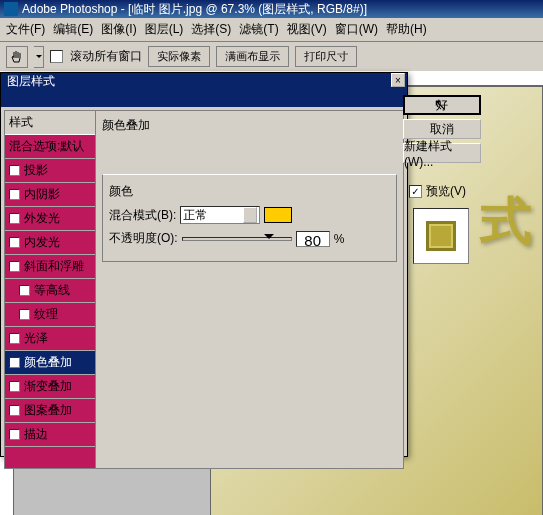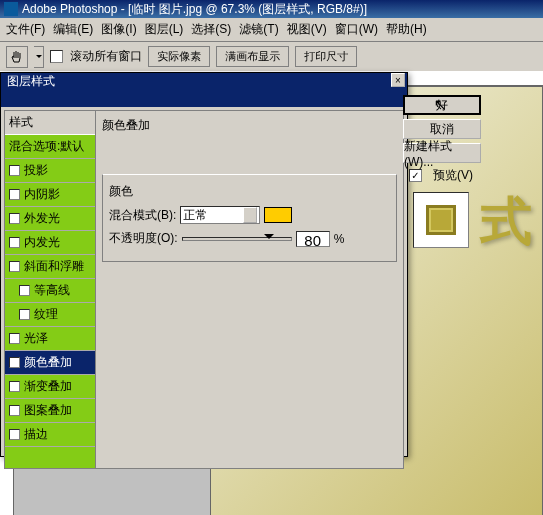--- a/index.html
+++ b/index.html
@@ -19,41 +19,41 @@
 .ruler-h span { position: absolute; top: 0; }
 .ruler-v { position: absolute; top: 14px; left: 0; width: 14px; bottom: 0; background: #fff; border-right: 1px solid #666; }
 .canvas-bg { position: absolute; top: 14px; left: 14px; right: 0; bottom: 0; background: #c0c0c0; }
 .doc { position: absolute; top: 14px; left: 210px; width: 333px; height: 435px; background: linear-gradient(135deg, #f5f5e8, #c8bc6a); border: 1px solid #666; }
 .doc-text { position: absolute; top: 100px; right: 10px; color: #b8a838; font-size: 52px; font-weight: bold; font-family: "SimHei", sans-serif; text-shadow: 2px 2px 4px rgba(0,0,0,0.3); }
 
 .dialog { position: absolute; top: 0; left: 0; width: 408px; height: 385px; background: #d4d0c8; border: 1px solid #000; box-shadow: 2px 2px 6px rgba(0,0,0,0.4); }
 .dialog-title { background: #0a246a; color: #fff; height: 34px; display: flex; justify-content: space-between; padding: 0 2px 0 6px; font-size: 12px; }
 .close-btn { width: 14px; height: 14px; background: #d4d0c8; border: 1px outset #fff; display: flex; align-items: center; justify-content: center; font-size: 10px; color: #000; }
 .dialog-body { display: flex; height: 365px; }
-.styles-panel { width: 92px; border: 1px solid #808080; margin: 3px 0 3px 3px; background: #84cc16; }
+.styles-panel { width: 92px; border: 1px solid #808080; margin: 3px 0 3px 3px; background: #be185d; }
 .styles-header { background: #d4d0c8; padding: 3px 4px; border-bottom: 1px solid #fff; font-size: 12px; }
 .style-item { padding: 3px 4px; border-bottom: 1px solid #aaa; font-size: 12px; display: flex; align-items: center; }
 .style-item .cb { width: 11px; height: 11px; background: #fff; border: 1px inset #808080; margin-right: 4px; display: inline-block; }
 .style-item .cb.checked::after { content: "✓"; font-size: 9px; line-height: 9px; display: block; text-align: center; }
 .style-item.selected { background: #0a246a; color: #fff; }
 .style-item.sub { padding-left: 14px; }
 .center-panel { flex: 1; border: 1px solid #808080; border-left: none; margin: 3px 3px 3px 0; padding: 6px; background: #d4d0c8; }
 .group-title { font-size: 12px; margin-bottom: 4px; }
 .fieldset { border: 1px solid #808080; border-top-color: #fff; padding: 8px 6px; font-size: 12px; margin-top: 40px; }
 .row { display: flex; align-items: center; margin-bottom: 6px; gap: 4px; }
 .select { width: 80px; height: 18px; background: #fff; border: 1px inset #808080; display: flex; align-items: center; justify-content: space-between; padding: 0 2px; }
 .select::after { content: ""; width: 12px; height: 14px; background: #d4d0c8; border: 1px outset #fff; display: block; }
 .swatch { width: 28px; height: 16px; background: #ffcc00; border: 1px solid #000; }
 .slider { width: 110px; height: 4px; background: #d4d0c8; border: 1px inset #808080; position: relative; }
 .slider-thumb { position: absolute; top: -4px; left: 75%; width: 0; height: 0; border: 5px solid transparent; border-top-color: #000; }
 .num-input { width: 34px; height: 16px; background: #fff; border: 1px inset #808080; text-align: center; font-size: 15px; }
 .right-panel { position: absolute; top: 22px; right: -80px; width: 84px; }
 .btn { width: 78px; height: 20px; background: #d4d0c8; border: 1px outset #fff; margin-bottom: 4px; font-size: 12px; display: flex; align-items: center; justify-content: center; }
 .btn.default { border: 2px solid #000; }
-.preview-cb { display: flex; align-items: center; margin: 4px 0 8px 6px; gap: 7px; }
+.preview-cb { display: flex; align-items: center; margin: 20px 0 8px 6px; }
 .preview { width: 56px; height: 56px; background: #fff; border: 1px inset #808080; margin-left: 10px; display: flex; align-items: center; justify-content: center; }
 .preview-sw { width: 30px; height: 30px; background: #b8a838; border: 3px solid #8a7c20; box-shadow: inset 0 0 0 2px #d4c860; }
 .cursor { position: absolute; top: 22px; right: -40px; z-index: 10; font-size: 16px; color: #000; }
 </style>
 </head>
 <body>
 
 <div class="titlebar">
   <span class="icon"></span>
   <span>Adobe Photoshop - [临时 图片.jpg @ 67.3% (图层样式, RGB/8#)]</span>

